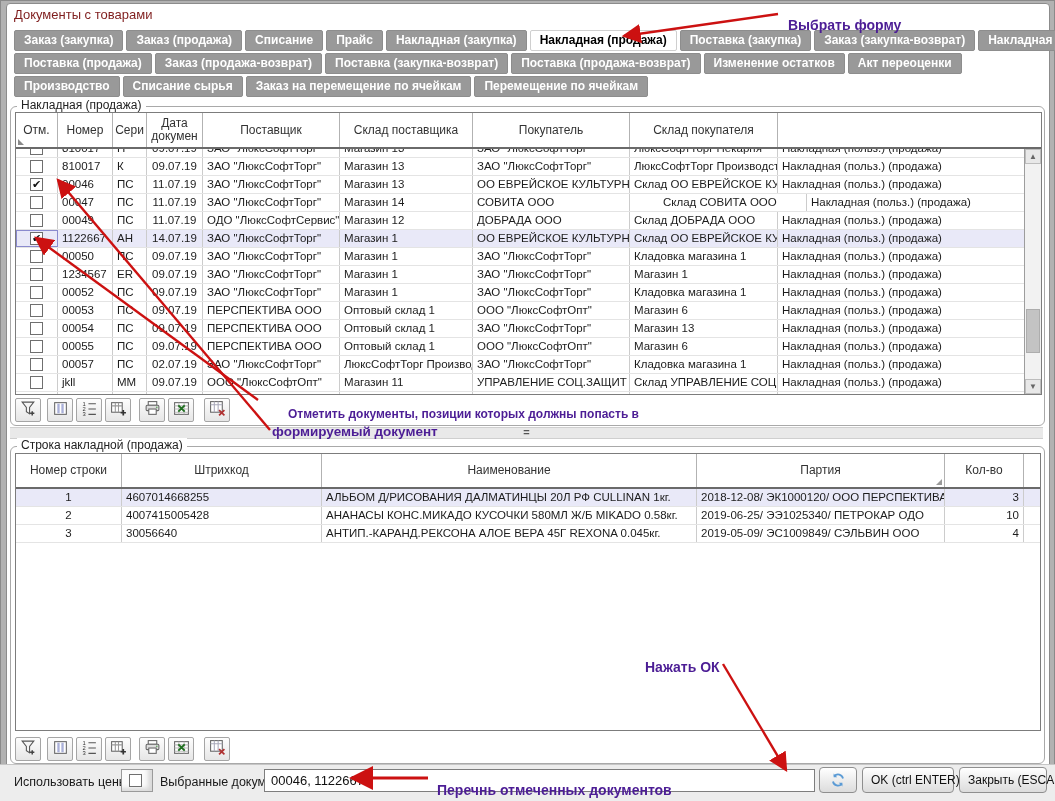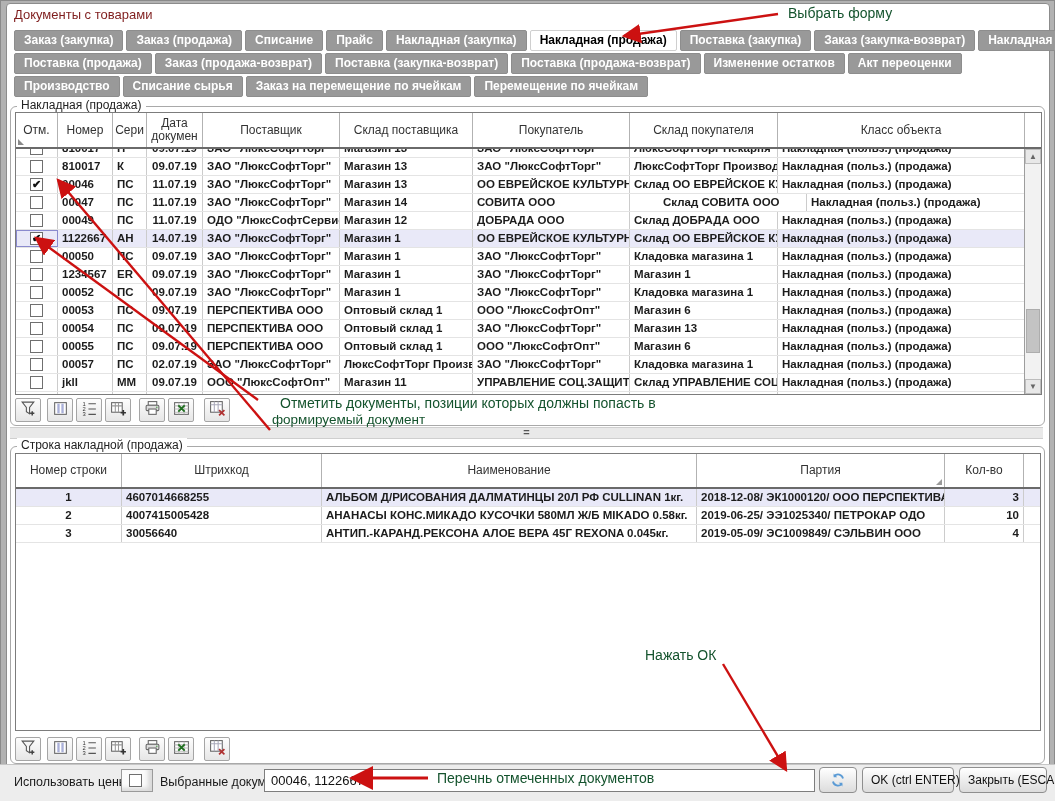--- a/index.html
+++ b/index.html
@@ -21,21 +21,21 @@
   .gb-label{position:absolute;left:6px;top:-9px;background:#fff;padding:0 4px;font-size:12px;color:#222;white-space:nowrap;}
   
   .grid{position:absolute;background:#fff;border:1px solid #7c7c7c;box-sizing:border-box;overflow:hidden;}
   .grid1{left:15px;top:112px;width:1027px;height:283px;}
   .grid2{left:15px;top:453px;width:1026px;height:278px;}
   .ghead{display:flex;border-bottom:2px solid #6a6a6a;background:#fff;}
   .hcell{position:relative;box-sizing:border-box;border-right:1px solid #b2b2b2;font-size:12px;color:#333;
          display:flex;align-items:center;justify-content:center;text-align:center;line-height:13px;padding:1px 2px;overflow:hidden;}
   .g1 .hcell{height:34px;}
   .g2 .hcell{height:33px;}
-  .grow{display:flex;height:17px;border-bottom:1px solid #e4e4e4;background:#fff;font-weight:bold;}
+  .grow{display:flex;height:17px;border-bottom:1px solid #e4e4e4;background:#fff;}
   .grow.sel{background:#e9e9f8;}
   .grow.clip{height:8px;overflow:hidden;}
   .grow.clip .cellwrap{margin-top:-9px;}
   .cell{box-sizing:border-box;border-right:1px solid #cccccc;font-size:11.5px;color:#1c1c1c;
         line-height:16px;padding:0 4px;white-space:nowrap;overflow:hidden;height:17px;}
   .cell.center{text-align:center;}
   .cell.right{text-align:right;}
   .cbcell{display:flex;align-items:center;justify-content:center;}
   .cb{width:13px;height:13px;border:1px solid #6f6f6f;background:#fff;box-sizing:border-box;
       font-size:11px;line-height:11px;text-align:center;color:#111;}
@@ -70,23 +70,23 @@
   .f-input{position:absolute;left:264px;top:4px;width:551px;height:23px;border:1px solid #7e7e7e;background:#fff;
            font-family:"Liberation Sans",sans-serif;font-size:13px;color:#111;padding:0 6px;box-sizing:border-box;}
   .f-btn{position:absolute;top:2px;height:26px;border:1px solid #8f8f8f;border-radius:4px;
          background:linear-gradient(#ffffff,#dcdcdc);font-family:"Liberation Sans",sans-serif;
          font-size:12px;color:#111;padding:0 8px;white-space:nowrap;}
   .f-refresh{left:819px;width:38px;}
   .f-refresh svg{width:16px;height:16px;vertical-align:middle;}
   .f-ok{left:862px;width:92px;}
   .f-close{left:959px;width:88px;}
   
-  .anno{position:absolute;color:#14532d;font-weight:normal;white-space:nowrap;z-index:60;}
+  .anno{position:absolute;color:#4c1d95;font-weight:bold;white-space:nowrap;z-index:60;margin-top:12px;}
   .a-form{left:788px;top:5px;font-size:14px;}
-  .a-mark1{left:280px;top:395px;font-size:14px;}
+  .a-mark1{left:288px;top:395px;font-size:12px;}
   .a-mark2{left:272px;top:412px;font-size:13.5px;}
   .a-ok{left:645px;top:647px;font-size:14px;}
   .a-list{left:437px;top:770px;font-size:14px;}
   .overlay{position:absolute;left:0;top:0;width:1055px;height:801px;pointer-events:none;z-index:55;}
 </style>
 </head>
 <body>
 
 <div class="screen">
   <div class="window"></div>
@@ -127,21 +127,20 @@
   <div class="grid g1 grid1">
     <div class="ghead">
         <div class="hcell" style="width: 42px;">Отм.<span class="sort-bl"></span></div>
         <div class="hcell" style="width: 55px;">Номер</div>
         <div class="hcell" style="width: 34px;">Сери</div>
         <div class="hcell" style="width: 56px;">Дата докумен</div>
         <div class="hcell" style="width: 137px;">Поставщик</div>
         <div class="hcell" style="width: 133px;">Склад поставщика</div>
         <div class="hcell" style="width: 157px;">Покупатель</div>
         <div class="hcell" style="width: 148px;">Склад покупателя</div>
-        <div class="hcell" style="width: 247px;">Класс объекта</div>
       </div>
     <div class="gbody">
         <div class="grow clip">
           <div class="cellwrap" style="display: flex;">
             <div class="cell cbcell" style="width: 42px;">
               <div class="cb"></div>
             </div>
             <div class="cell" style="width: 55px;">810017</div>
             <div class="cell" style="width: 34px;">П</div>
             <div class="cell center" style="width: 56px;">09.07.19</div>

